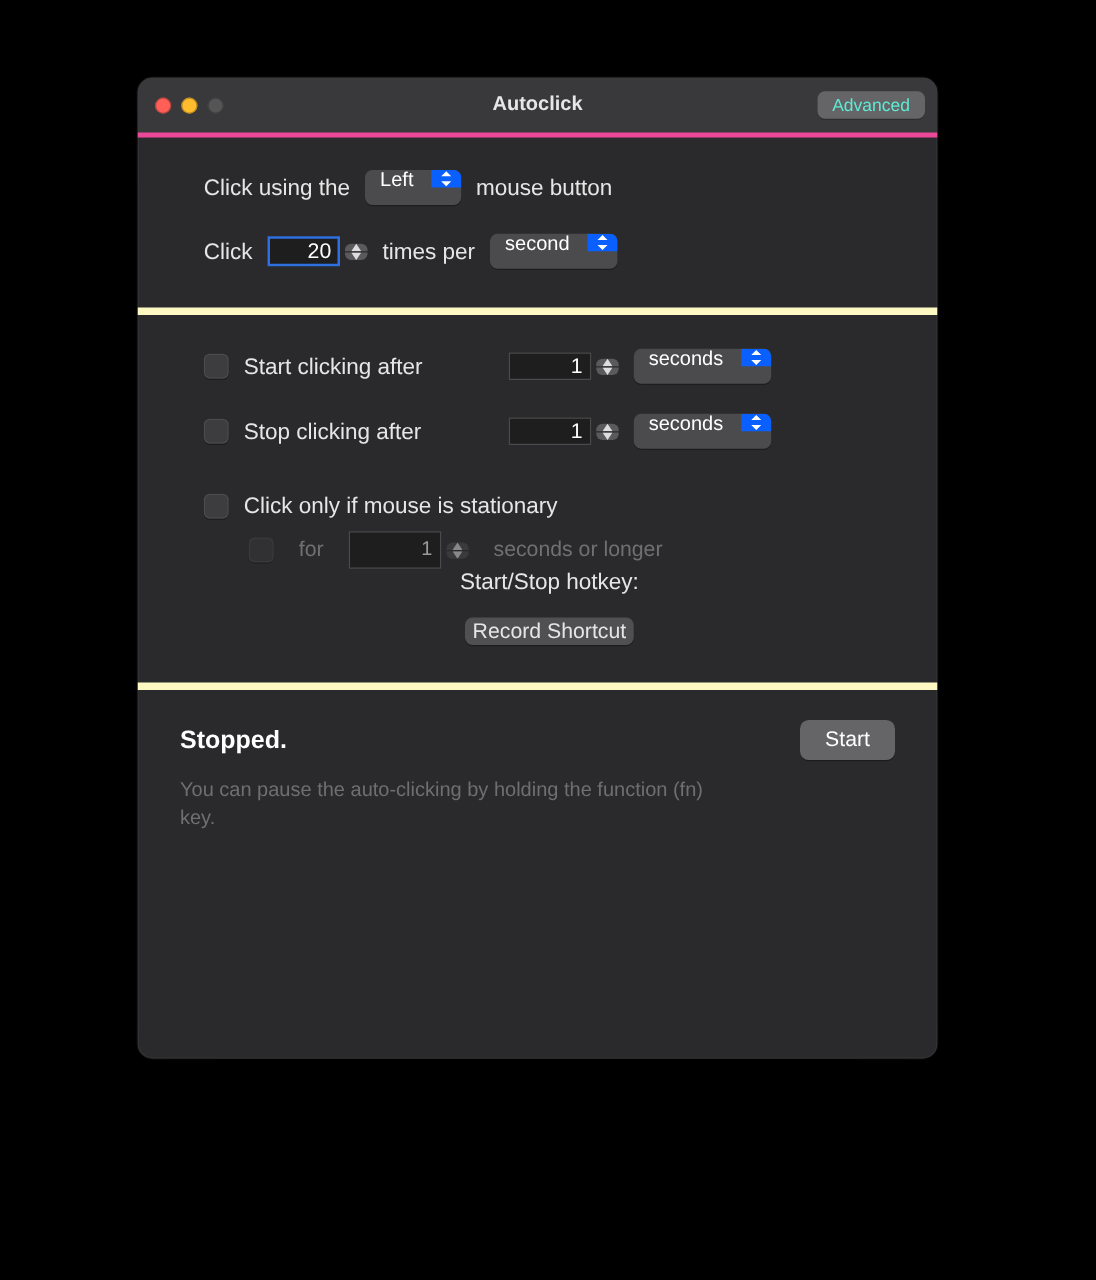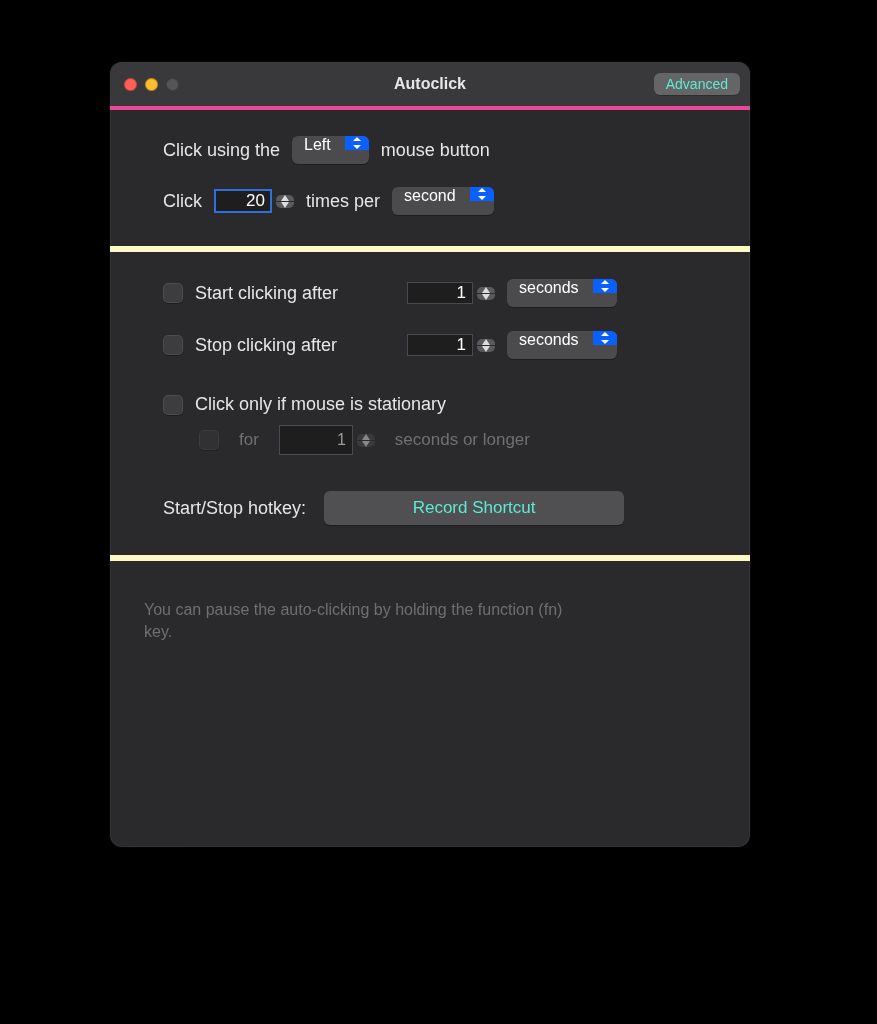--- a/index.html
+++ b/index.html
@@ -185,32 +185,32 @@
     text-align: right;
     padding: 0 6px;
     outline: none;
   }
   .numfield.plain {
     border: 1px solid #4a4a4c;
   }
 
   
   .hotkey-row {
-    margin-top: 36px;
     display: flex;
     align-items: center;
     gap: 18px;
     font-size: 18px;
+    flex-direction: column;
   }
   .record-btn {
     flex: 1;
     max-width: 300px;
     height: 34px;
     background: #505052;
-    color: #5eead4;
+    color: #e5e5e5;
     font-size: 17px;
     border: none;
     border-radius: 6px;
     box-shadow: 0 1px 0 rgba(0,0,0,0.3);
   }
 
   
   .footer {
     padding: 24px 34px 26px 34px;
   }
@@ -382,16 +382,20 @@
       <span>seconds or longer</span>
     </div>
 
     <div class="hotkey-row">
       <span>Start/Stop hotkey:</span>
       <button class="record-btn">Record Shortcut</button>
     </div>
   </div>
 
   <div class="footer">
+    <div class="footer-top">
+      <span class="status">Stopped.</span>
+      <button class="start-btn">Start</button>
+    </div>
     <div class="hint">You can pause the auto-clicking by holding the function (fn) key.</div>
   </div>
 
 </div>
 
 </body></html>

